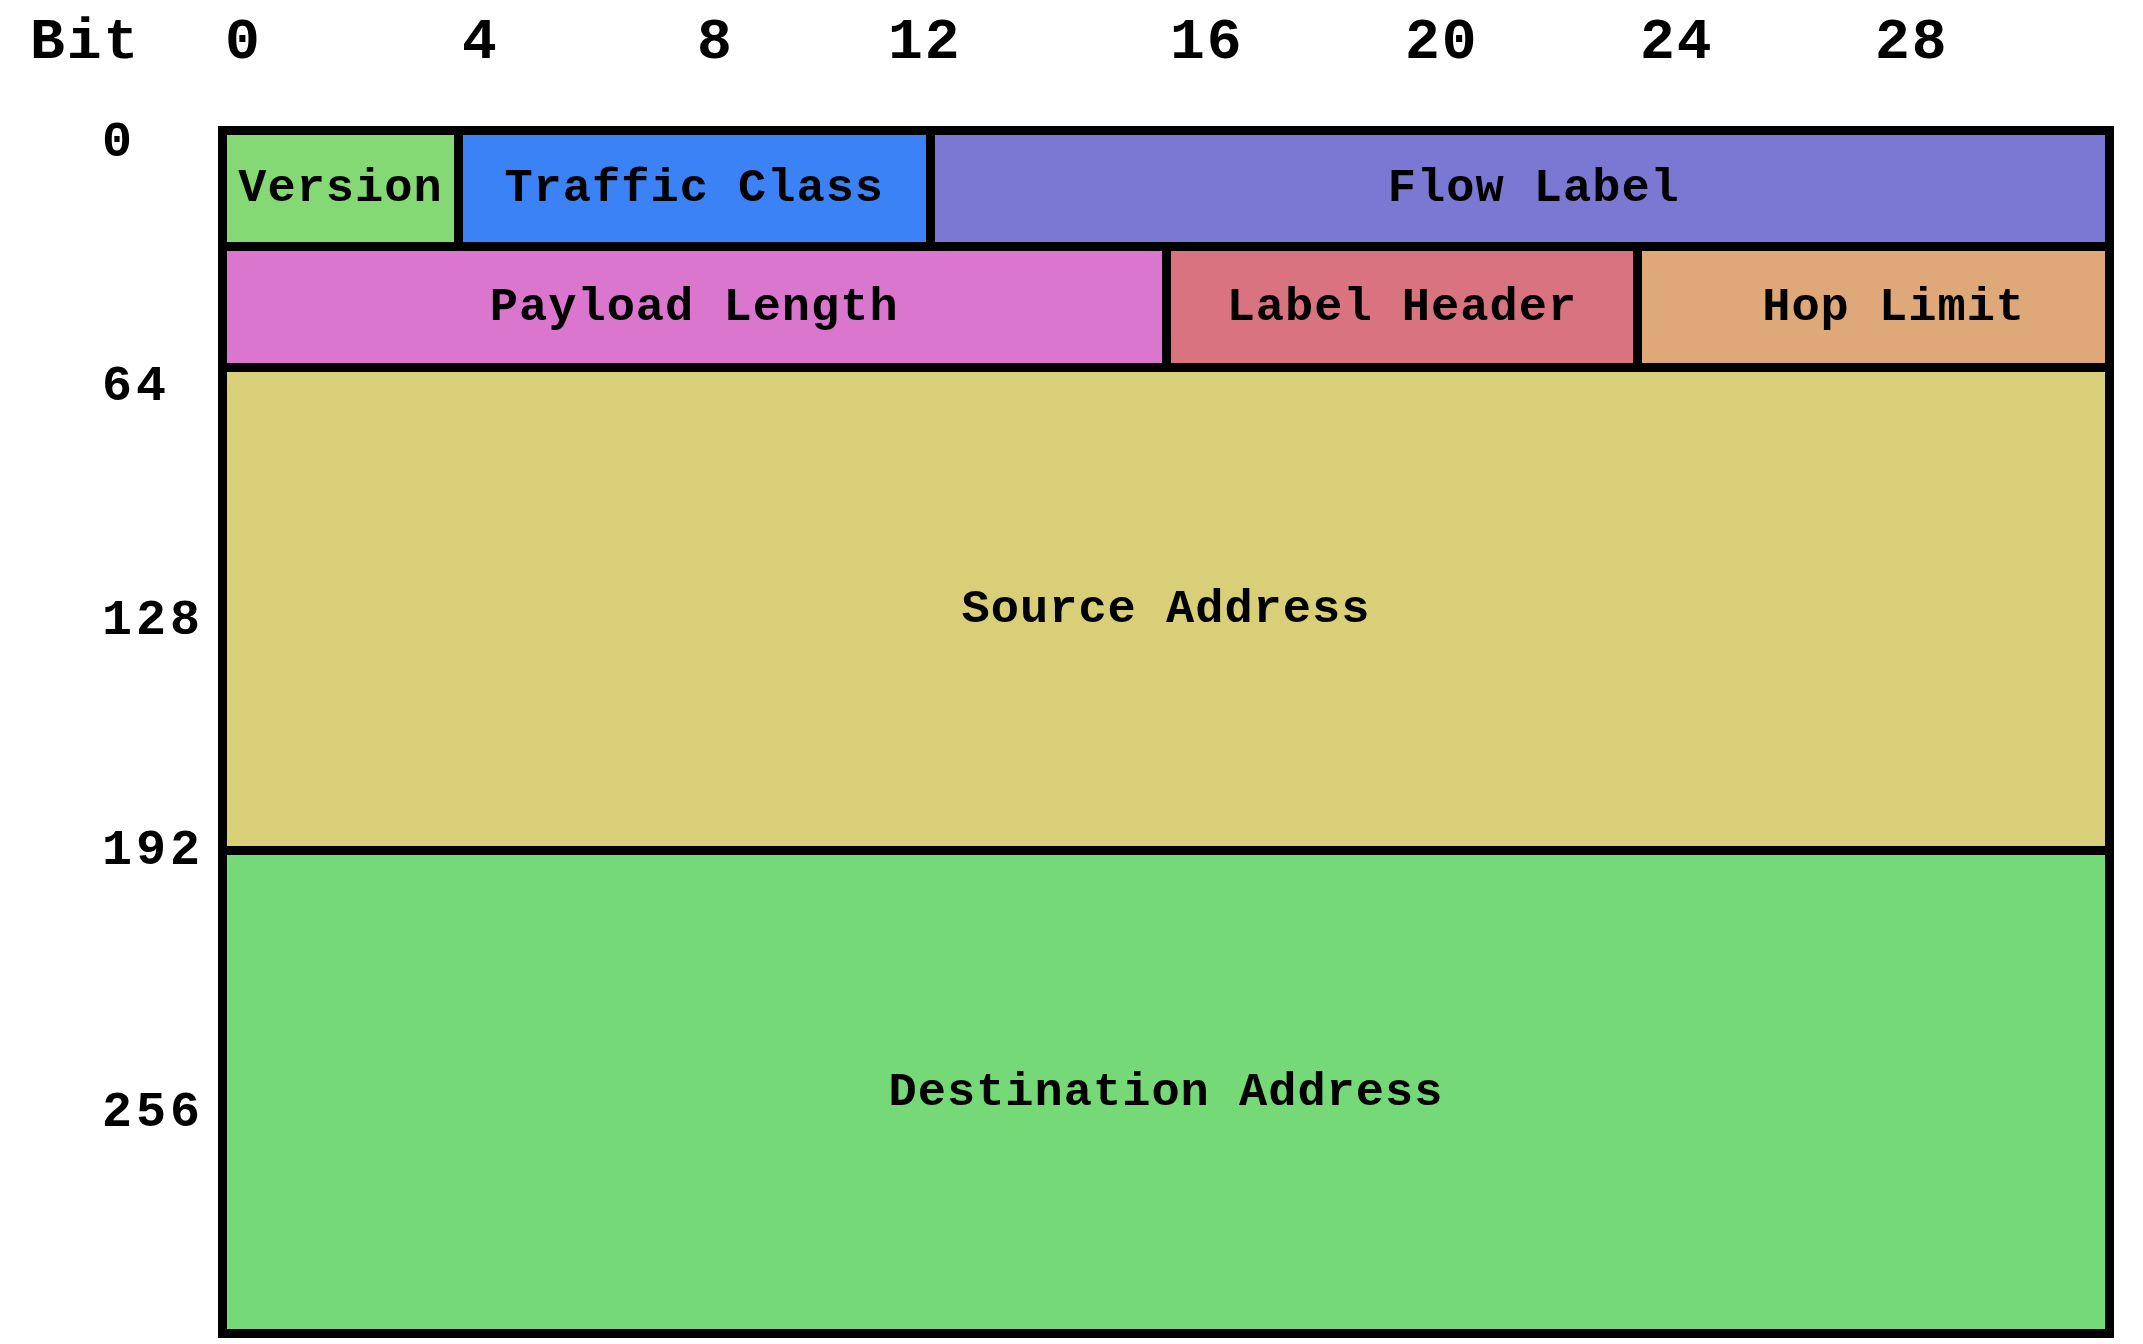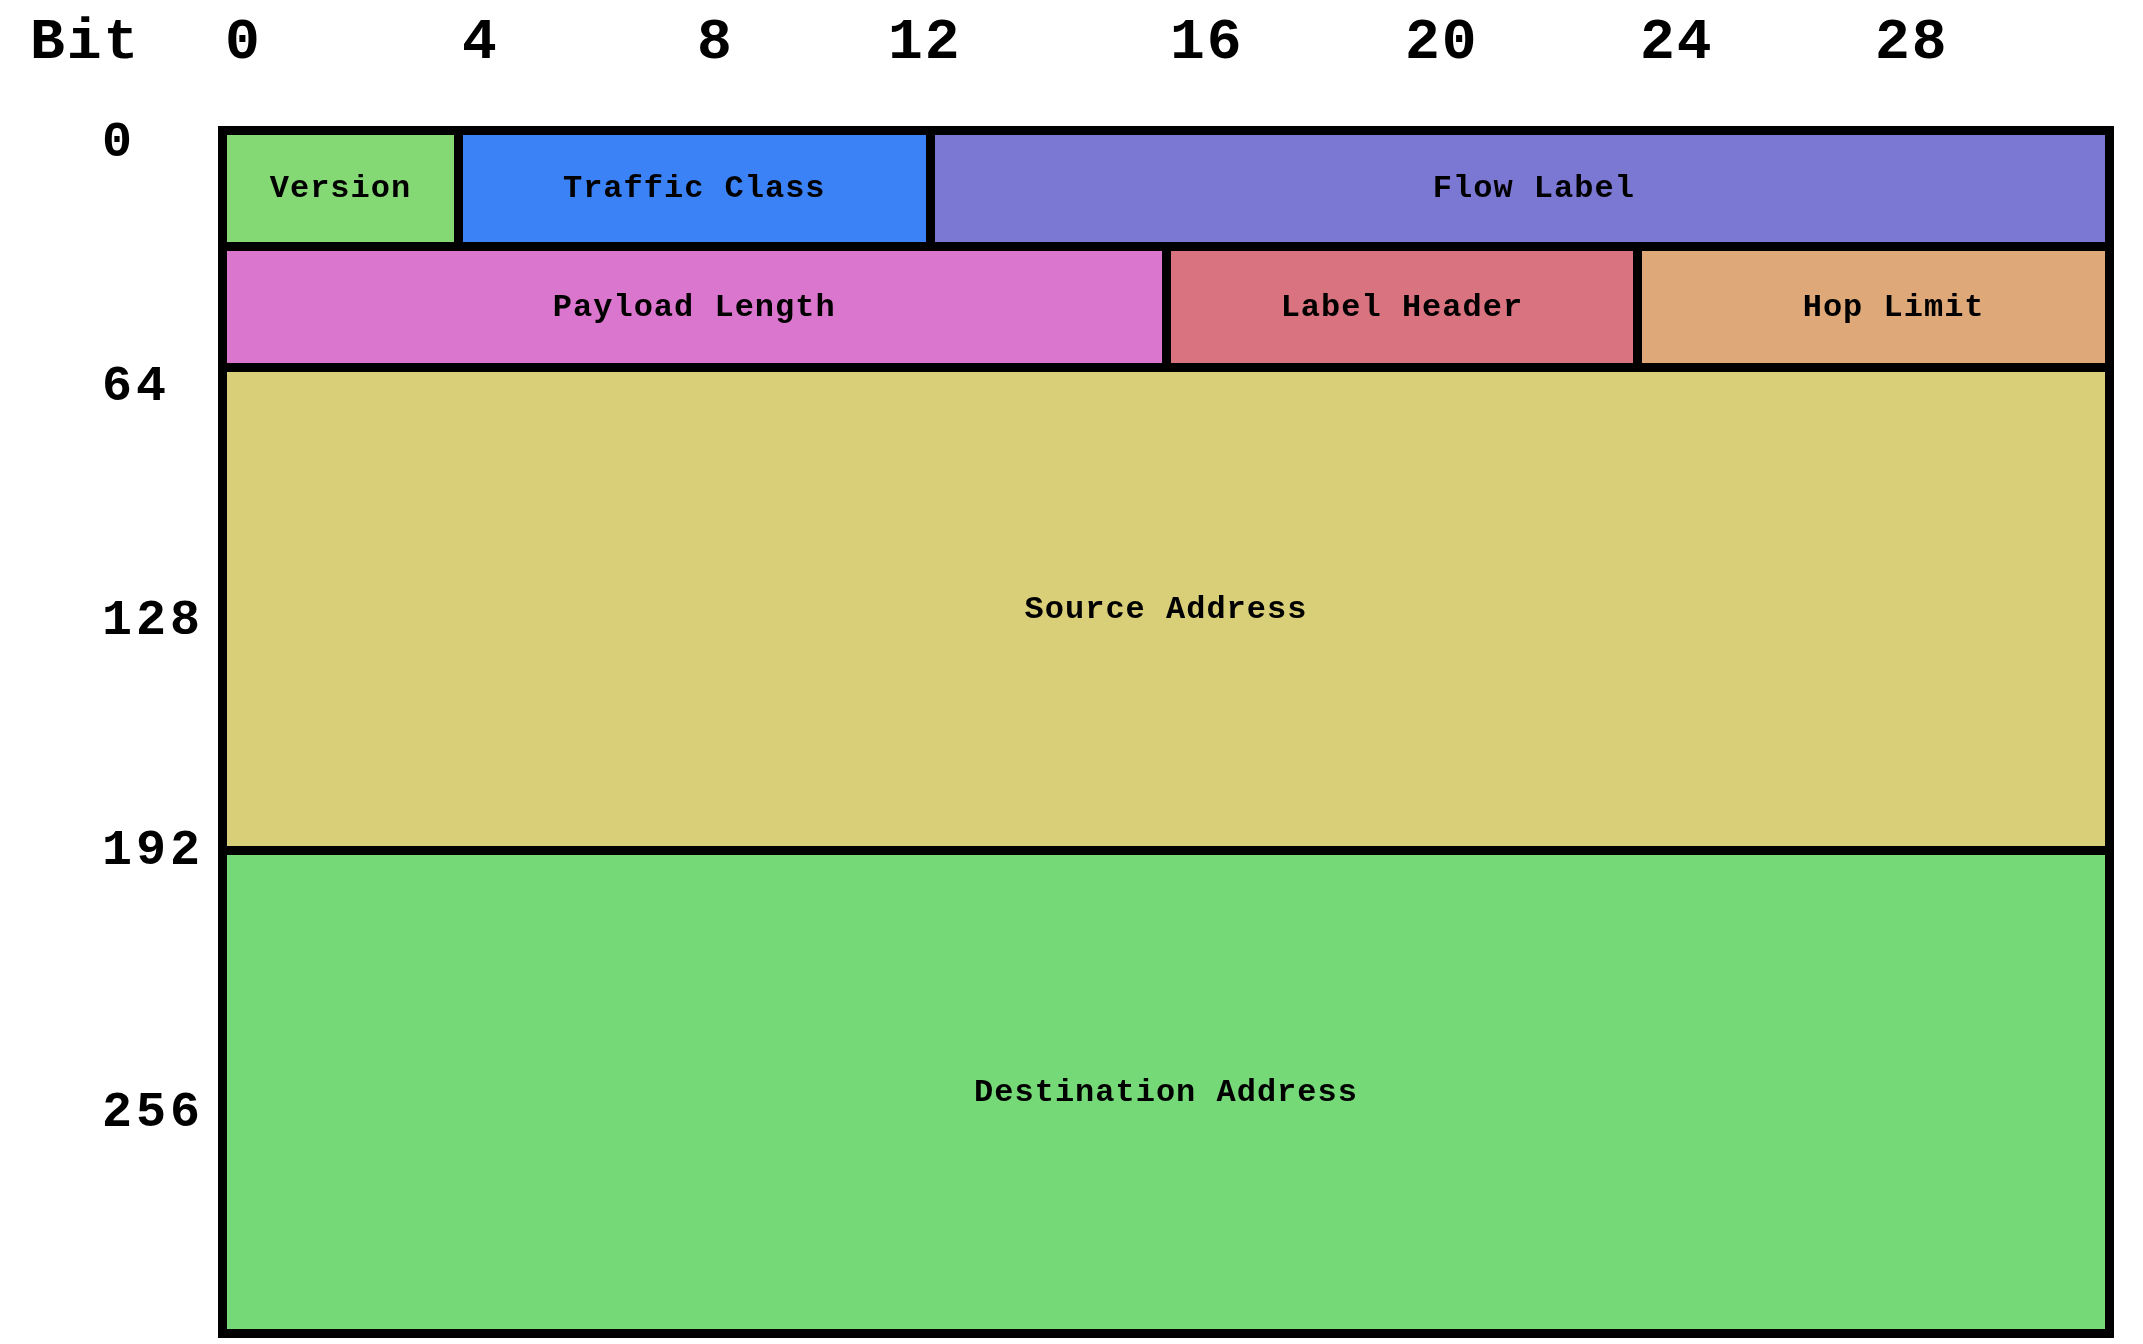--- a/index.html
+++ b/index.html
@@ -65,21 +65,21 @@
     display: grid;
     grid-template-columns: repeat(32, 1fr);
     grid-template-rows: 107px 112px 474px 1fr;
     gap: 9px;
     padding: 9px;
   }
   .cell {
     display: flex;
     align-items: center;
     justify-content: center;
-    font-size: 32px;
+    font-size: 47px;
     font-weight: bold;
     white-space: nowrap;
     letter-spacing: 1px;
     font-family: Liberation Mono, monospace;
   }
   .span4  { grid-column: span 4; }
   .span8  { grid-column: span 8; }
   .span16 { grid-column: span 16; }
   .span20 { grid-column: span 20; padding-left: 28px; }
   .span32 { grid-column: span 32; }

